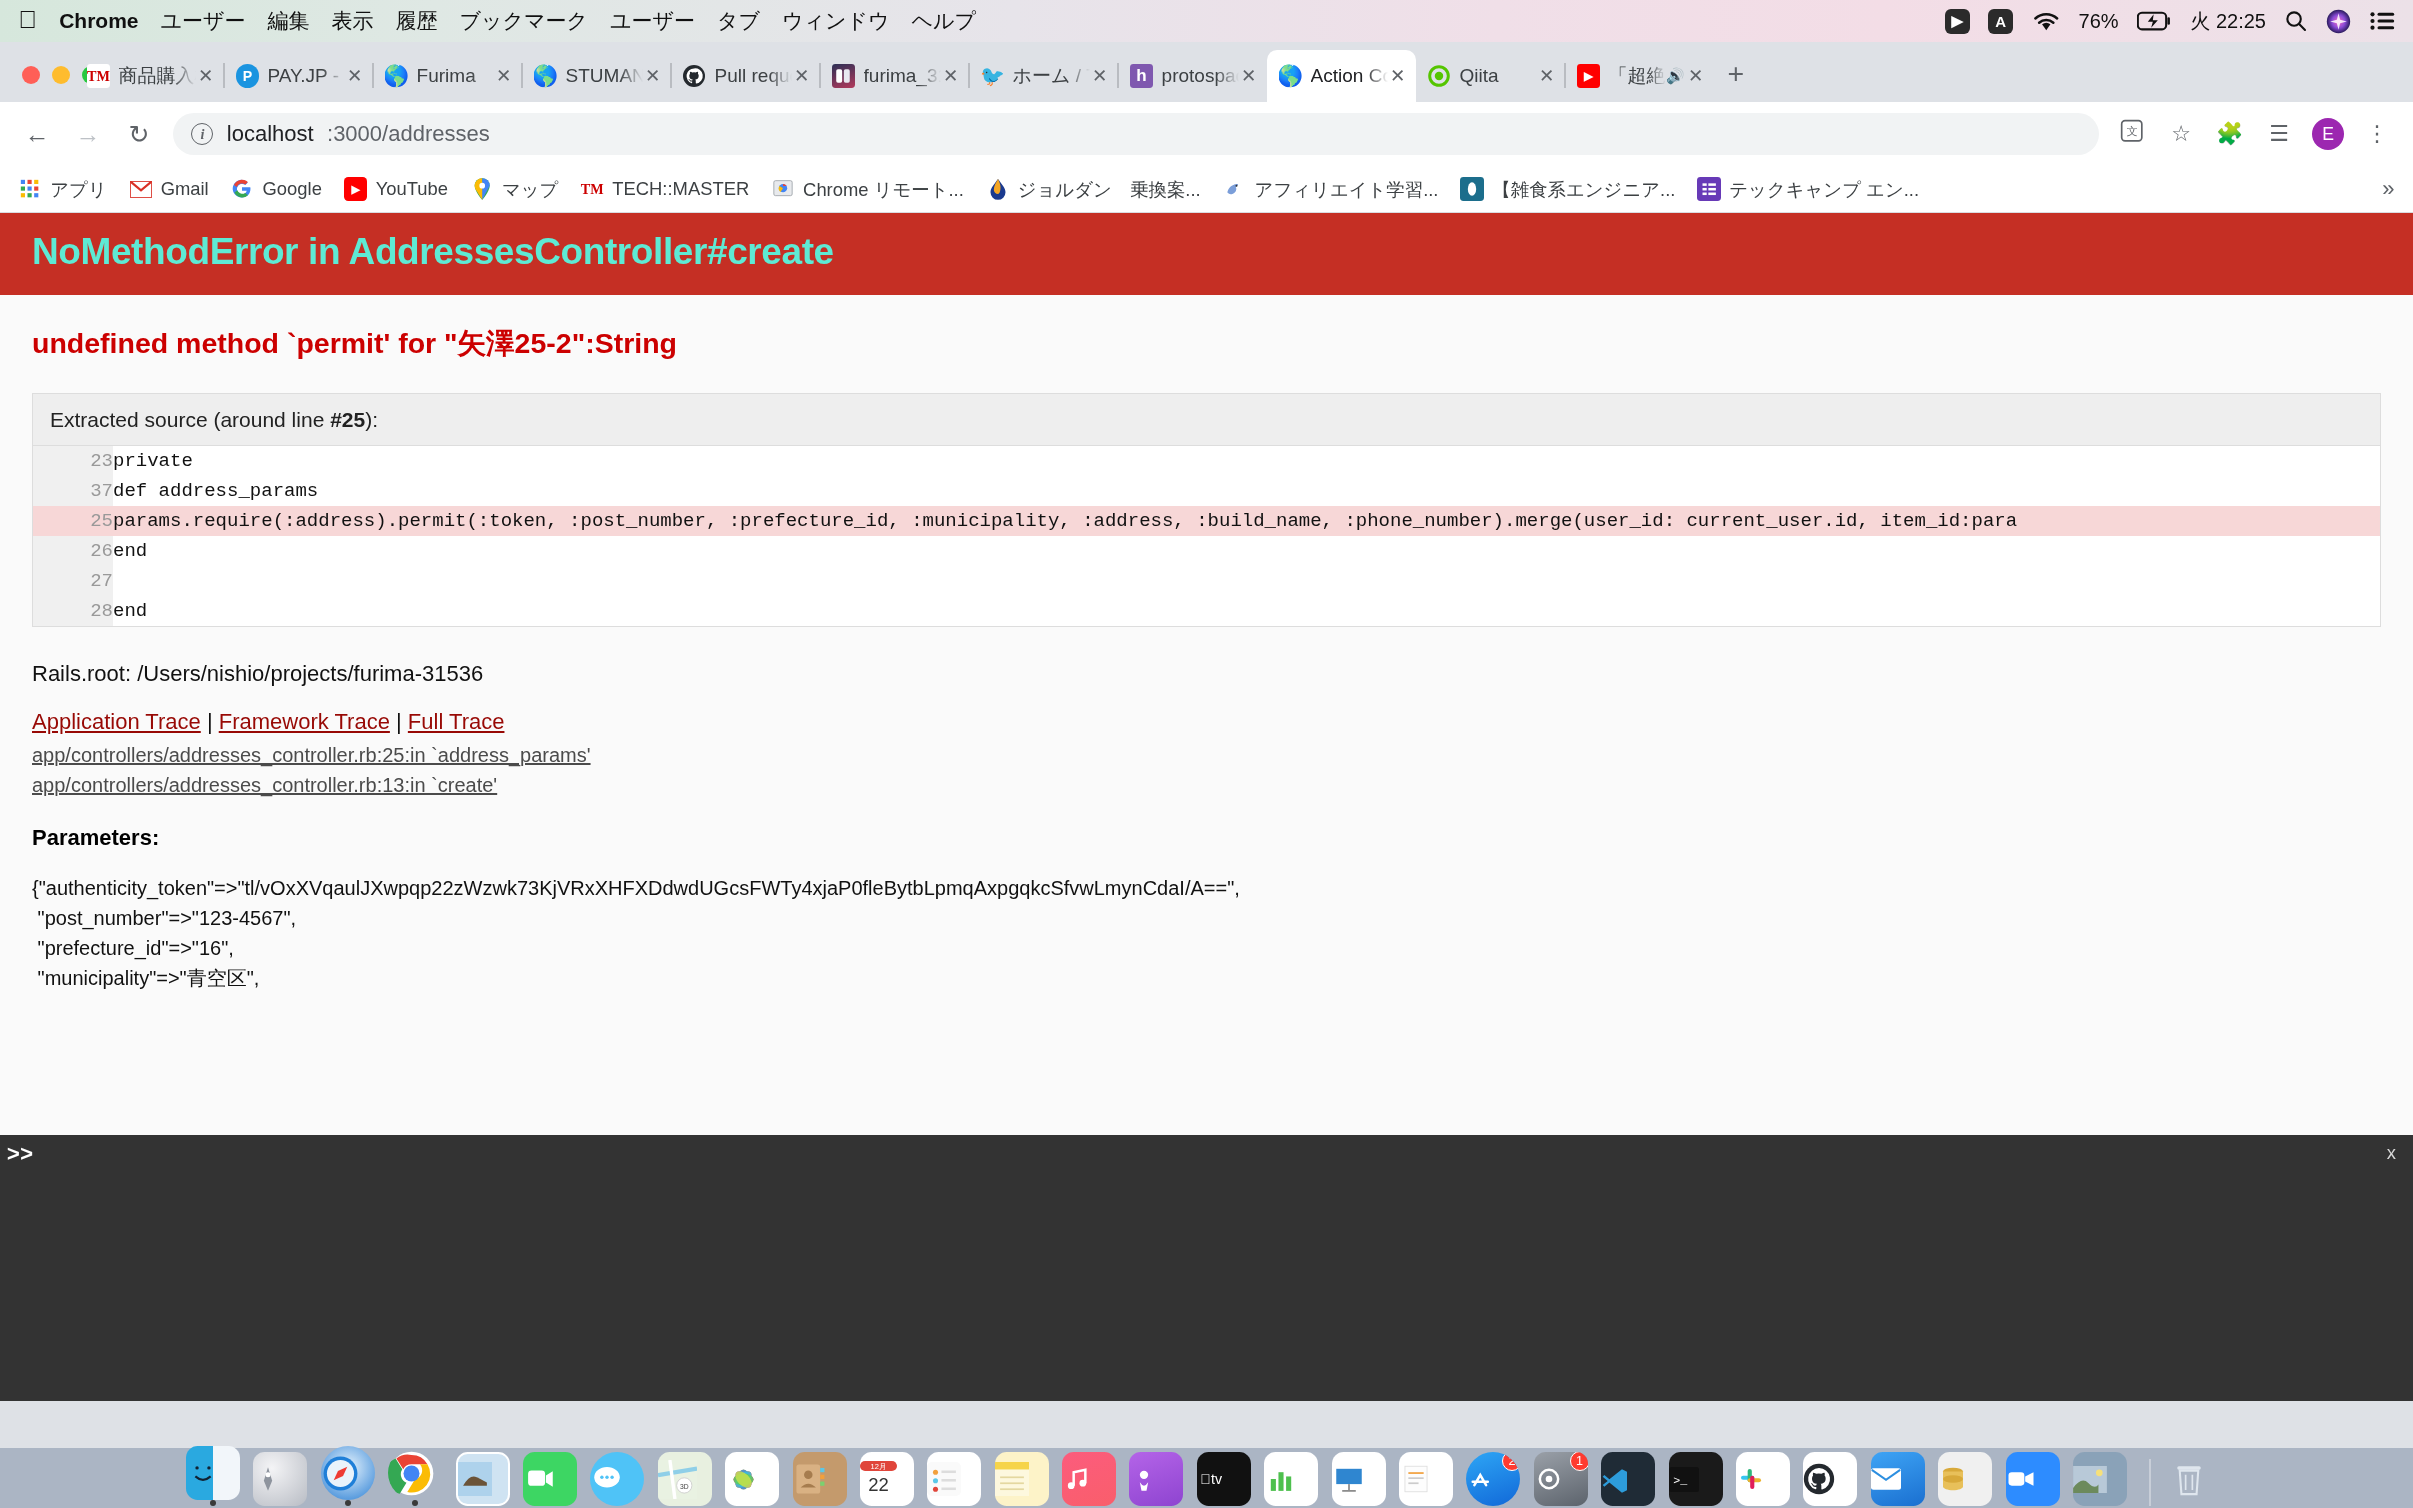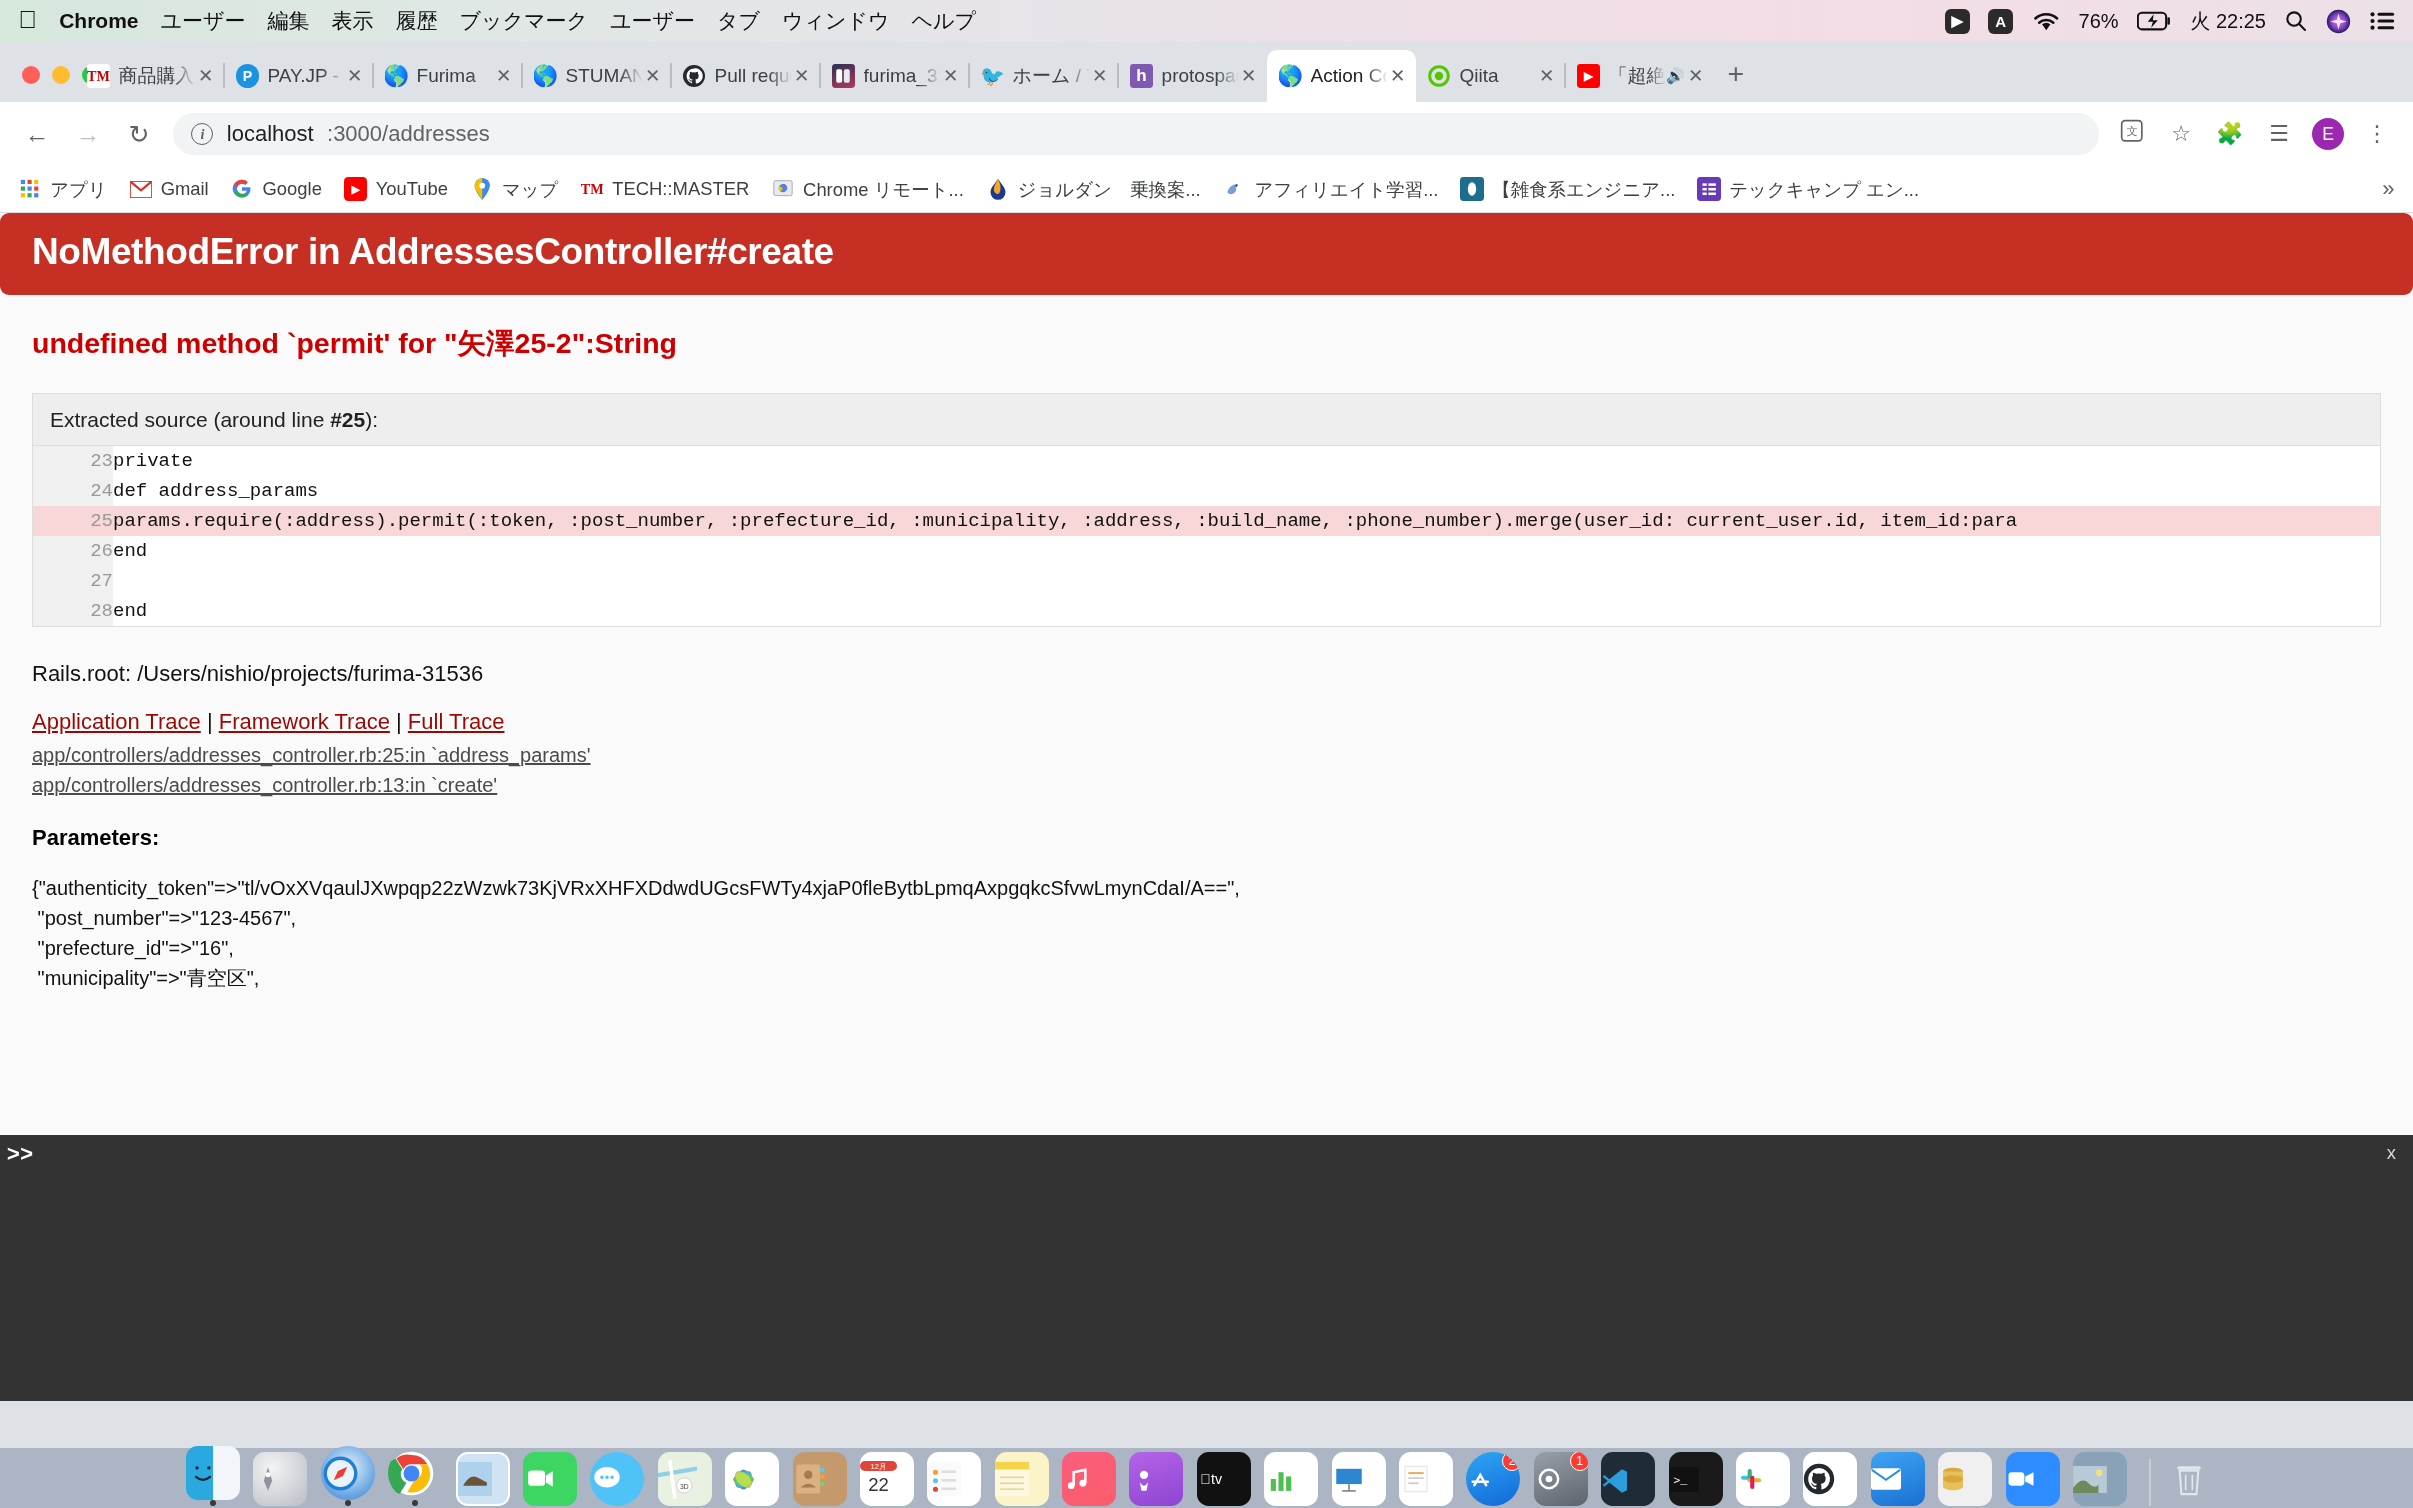--- a/index.html
+++ b/index.html
@@ -117,23 +117,22 @@
   .bmico {
     width: 23.5px; height: 23.5px; flex: 0 0 23.5px; border-radius: 3.4px;
     display: flex; align-items: center; justify-content: center;
     font-size: 14.2px; font-weight: bold; overflow: hidden;
   }
   .bm-overflow { margin-left: auto; font-size: 22px; color: #5f6368; }
 
   
   .page { background: #fafafa; height: 1188px; position: relative; overflow: hidden; }
   .err-banner {
-    background: #c52f24; color: #ffffff;
+    background: #c52f24; color: #5eead4;
     padding: 18.4px 32px 22px 32px;
-    border-radius: 9px;
   }
   .err-banner h1 { font-size: 37px; font-weight: bold; letter-spacing: -0.4px; }
   .err-sub {
     color: #c00; font-size: 28.5px; font-weight: bold;
     padding: 30px 32px 18.4px 32px;
   }
   .src-box {
     margin: 11.7px 32px 0 32px; border: 0.8px solid #ddd; background: #fff;
   }
   .src-head {
@@ -533,21 +532,21 @@
       <div class="src-head">
         <span>Extracted source (around line </span><b>#25</b><span>):</span>
       </div>
       <table class="code-table">
         <tbody>
             <tr>
           <td class="ln">23</td>
           <td class="lc">  private</td>
         </tr>
         <tr>
-          <td class="ln">24</td>
+          <td class="ln">37</td>
           <td class="lc">  def address_params</td>
         </tr>
         <tr class="hl">
           <td class="ln">25</td>
           <td class="lc">    params.require(:address).permit(:token, :post_number, :prefecture_id, :municipality, :address, :build_name, :phone_number).merge(user_id: current_user.id, item_id:para</td>
         </tr>
         <tr>
           <td class="ln">26</td>
           <td class="lc">  end</td>
         </tr>

